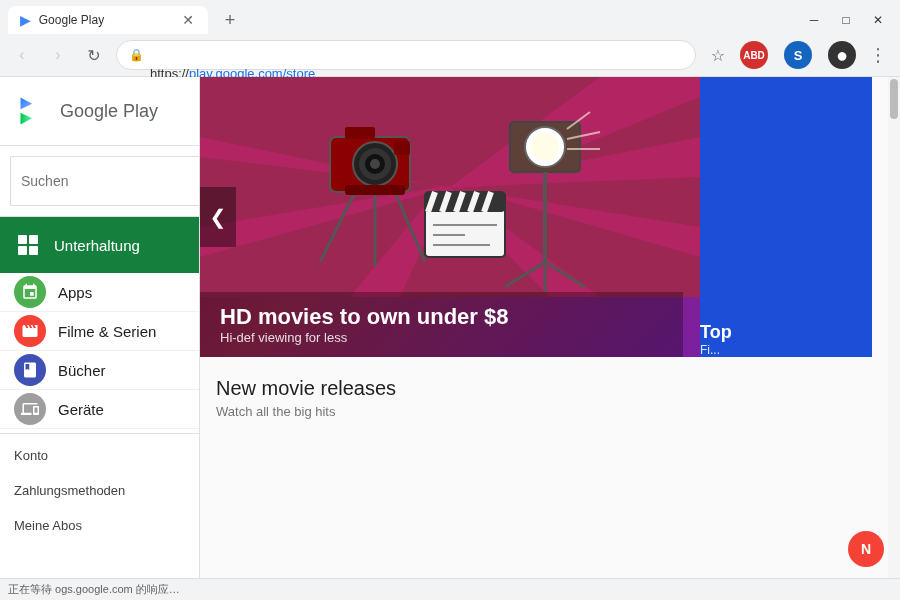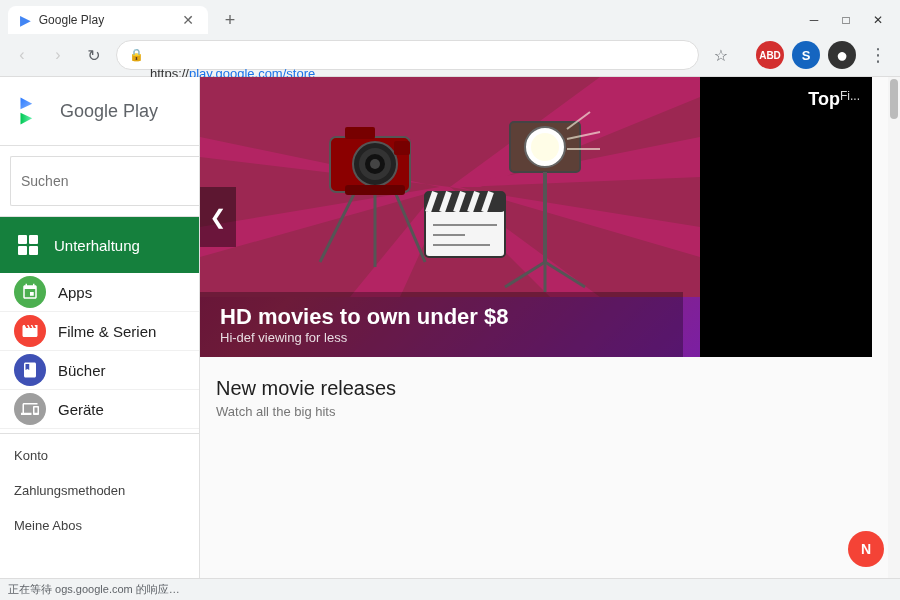--- a/index.html
+++ b/index.html
@@ -73,21 +73,21 @@
       gap: 6px;
     }
     .url-lock { font-size: 12px; color: #5f6368; }
     .url-text { color: #333; margin-top: 36px; }
     .url-text span { color: #1a73e8; }
     .star-btn, .ext-btn {
       width: 28px; height: 28px;
       display: flex; align-items: center; justify-content: center;
       font-size: 16px; color: #5f6368; cursor: pointer; border-radius: 50%;
     }
-    .ext-icons { display: flex; gap: 8px; align-items: center; margin-left: 13px; }
+    .ext-icons { display: flex; gap: 16px; align-items: center; }
     .ext-icon {
       width: 28px; height: 28px;
       border-radius: 50%;
       display: flex; align-items: center; justify-content: center;
       font-size: 13px; cursor: pointer;
     }
     .menu-btn {
       width: 28px; height: 28px;
       display: flex; align-items: center; justify-content: center;
       font-size: 18px; color: #5f6368; cursor: pointer; border-radius: 50%;
@@ -278,24 +278,23 @@
       width: 36px; height: 60px;
       cursor: pointer;
       font-size: 20px;
       display: flex; align-items: center; justify-content: center;
       z-index: 5;
     }
     .banner-prev { left: 0; }
 
     .banner-slide-2 {
       min-width: 25%;
-      background: #000000;
-      display: flex; flex-direction: row;
+      background: #1d4ed8;
+      display: flex; flex-direction: column;
       align-items: flex-start; justify-content: flex-end;
-      padding: 12px;
       overflow: hidden;
     }
 
     .banner-slide-2-title {
       font-size: 18px; font-weight: bold; color: #fff;
     }
 
     .banner-slide-2-sub {
       font-size: 12px; color: rgba(255,255,255,0.85);
     }

